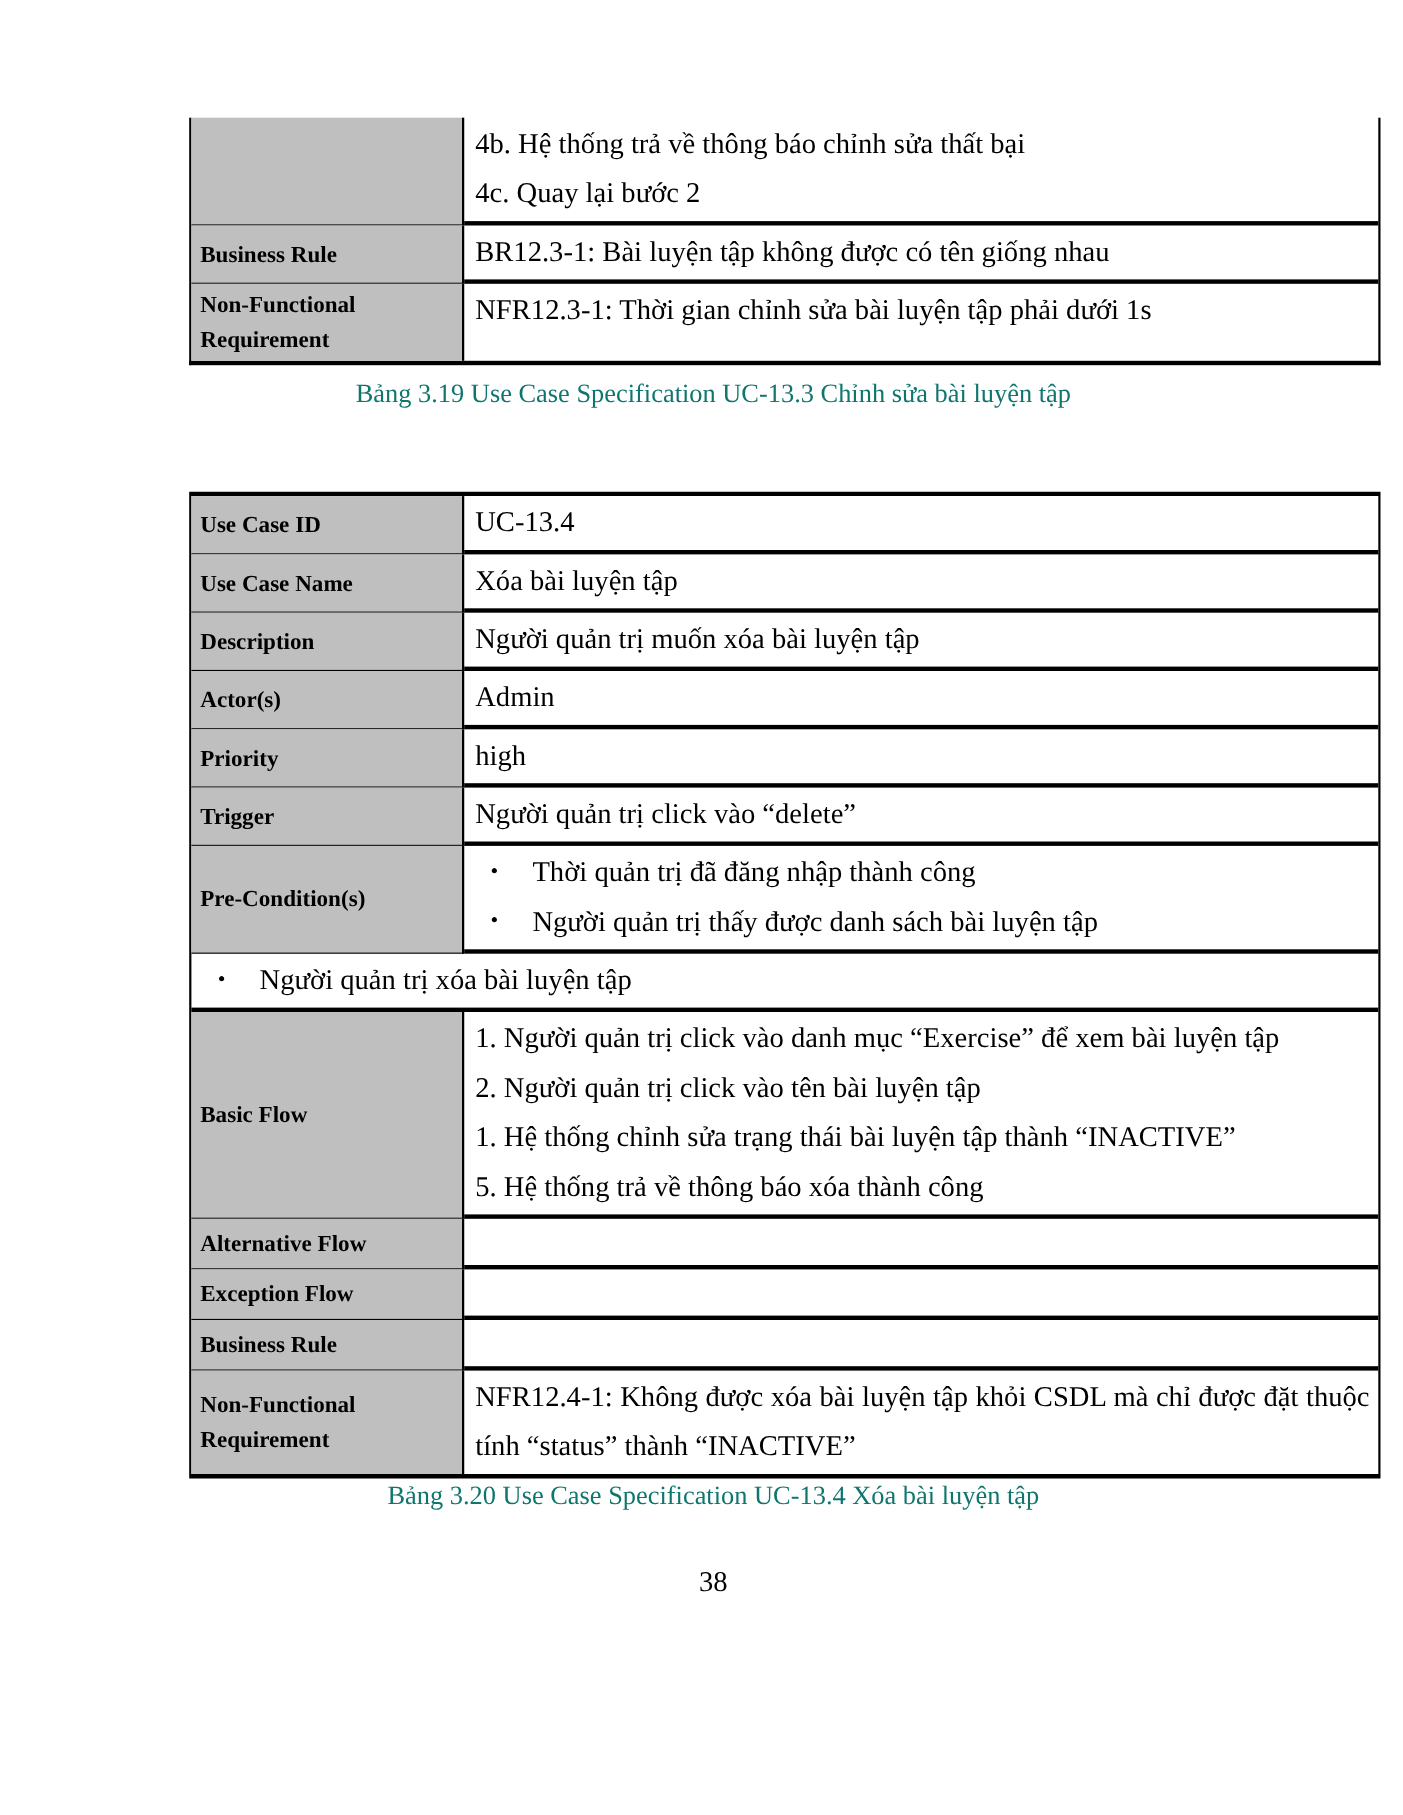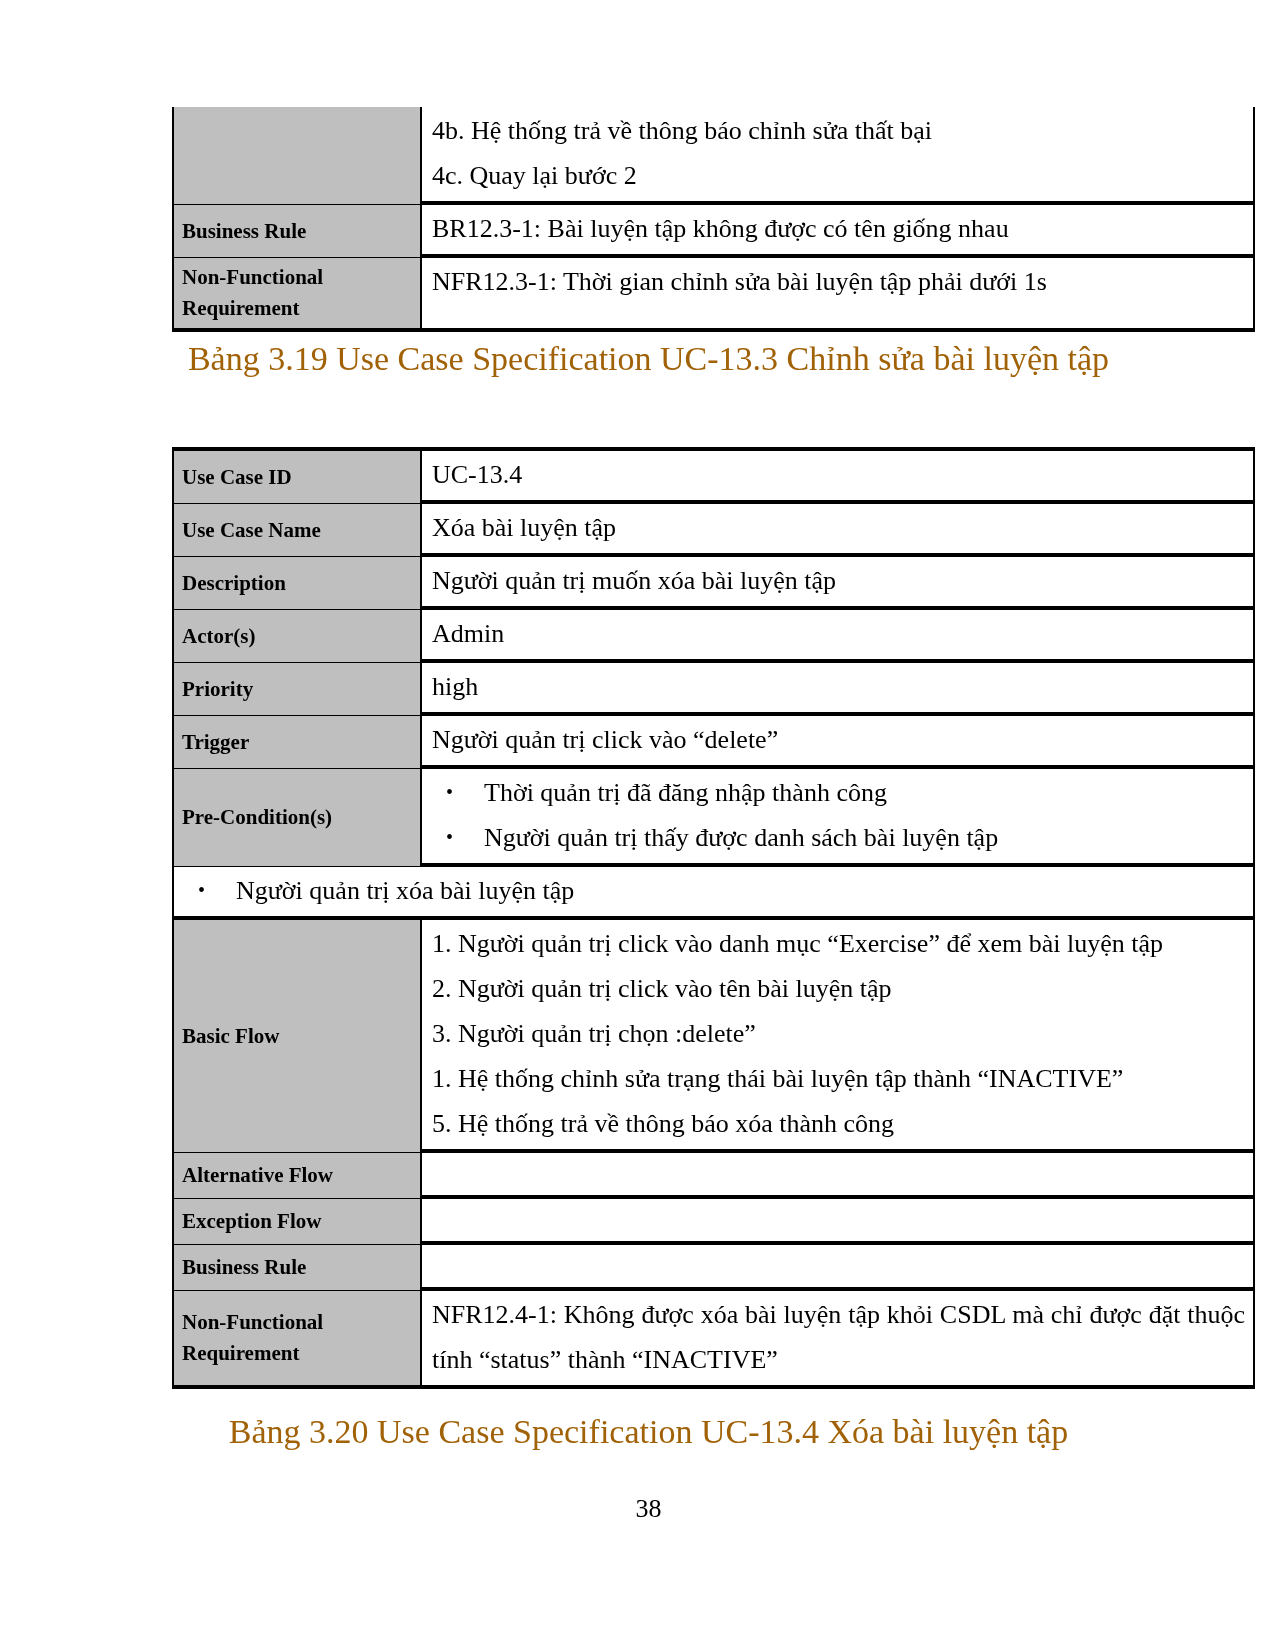--- a/index.html
+++ b/index.html
@@ -51,28 +51,28 @@
   .para.bullet { display: flex; padding-left: 14px; }
   .para.bullet .dot {
     flex: 0 0 38px;
     font-size: 20px;
     line-height: 45px;
   }
   .caption {
     margin-left: 172px;
     width: 953px;
     text-align: center;
-    color: #a16207;
-    font-size: 34px;
+    color: #0f766e;
+    font-size: 24px;
     line-height: 33px;
   }
   #table1 { margin-top: 107px; }
   #caption1 { margin-top: 10px; }
   #table2 { margin-top: 72px; }
-  #caption2 { margin-top: 26px; }
+  #caption2 { }
   .page-number {
     margin-left: 172px;
     width: 953px;
     text-align: center;
     font-size: 26px;
     margin-top: 46px;
   }
 </style>
 </head>
 <body>
@@ -159,21 +159,20 @@
             <span class="dot">•</span>
             <span>Người quản trị xóa bài luyện tập</span>
           </div>
         </div>
       </div>
       <div class="uc-row">
         <div class="uc-label">Basic Flow</div>
         <div class="uc-content">
           <div class="para justify">1. Người quản trị click vào danh mục “Exercise” để xem bài luyện tập</div>
           <div class="para">2. Người quản trị click vào tên bài luyện tập</div>
-          <div class="para">3. Người quản trị chọn :delete”</div>
           <div class="para">1. Hệ thống chỉnh sửa trạng thái bài luyện tập thành “INACTIVE”</div>
           <div class="para">5. Hệ thống trả về thông báo xóa thành công</div>
         </div>
       </div>
       <div class="uc-row">
         <div class="uc-label">Alternative Flow</div>
         <div class="uc-content"></div>
       </div>
       <div class="uc-row">
         <div class="uc-label">Exception Flow</div>

